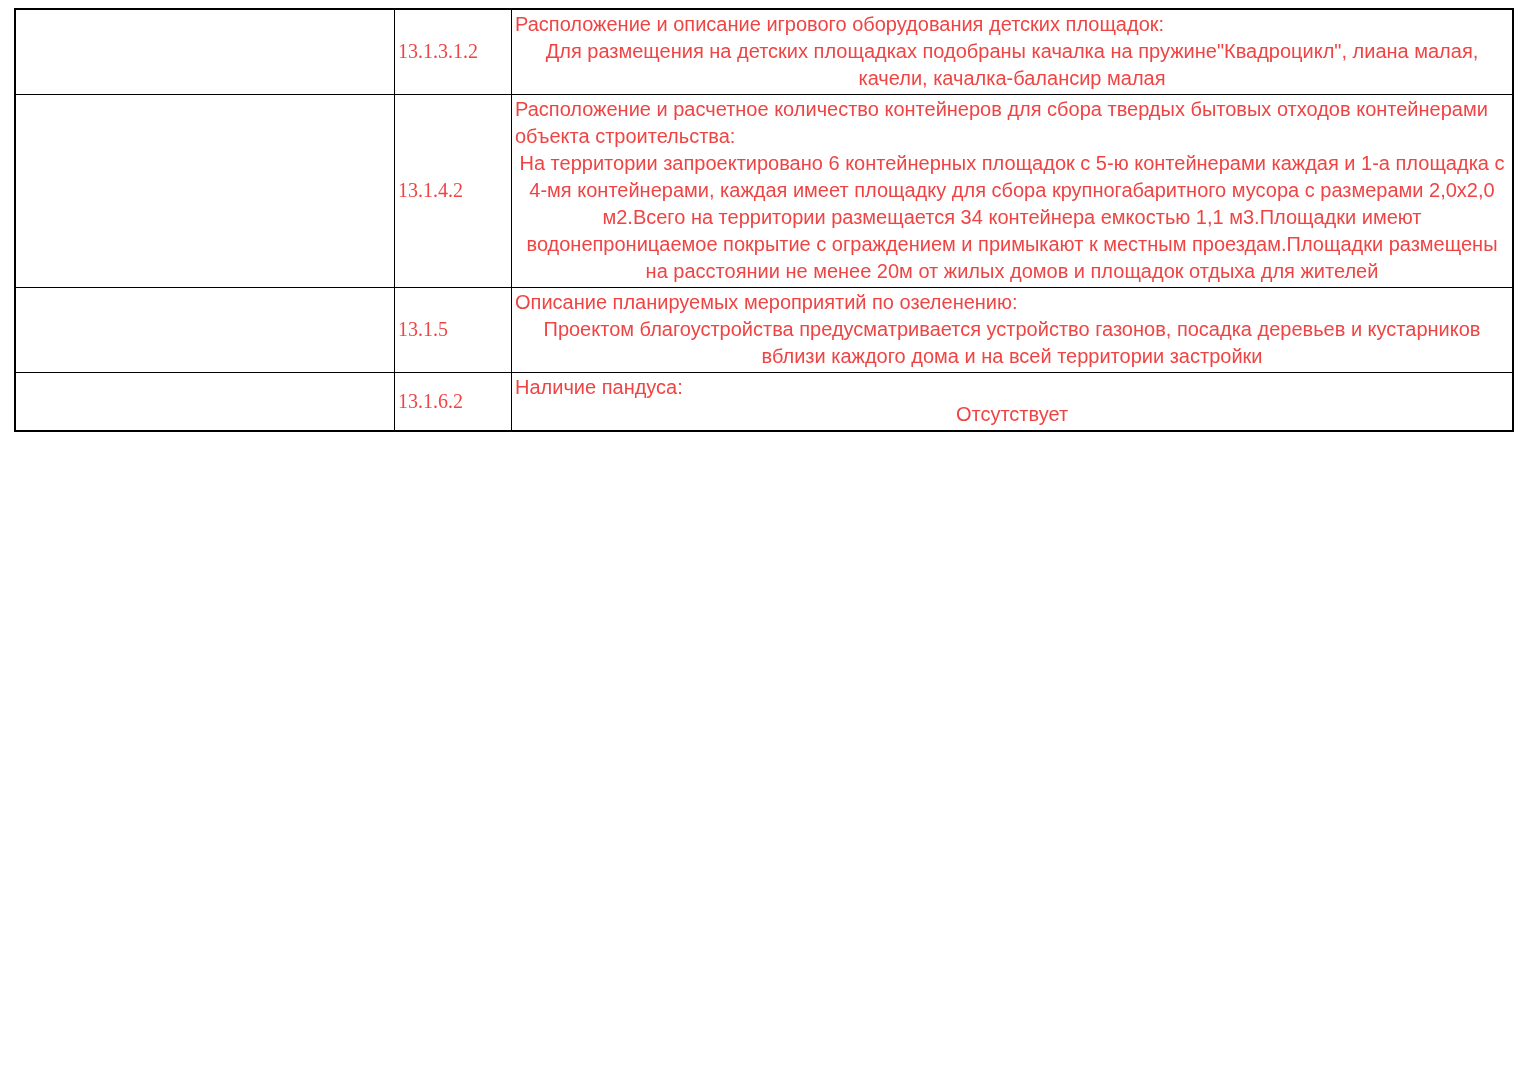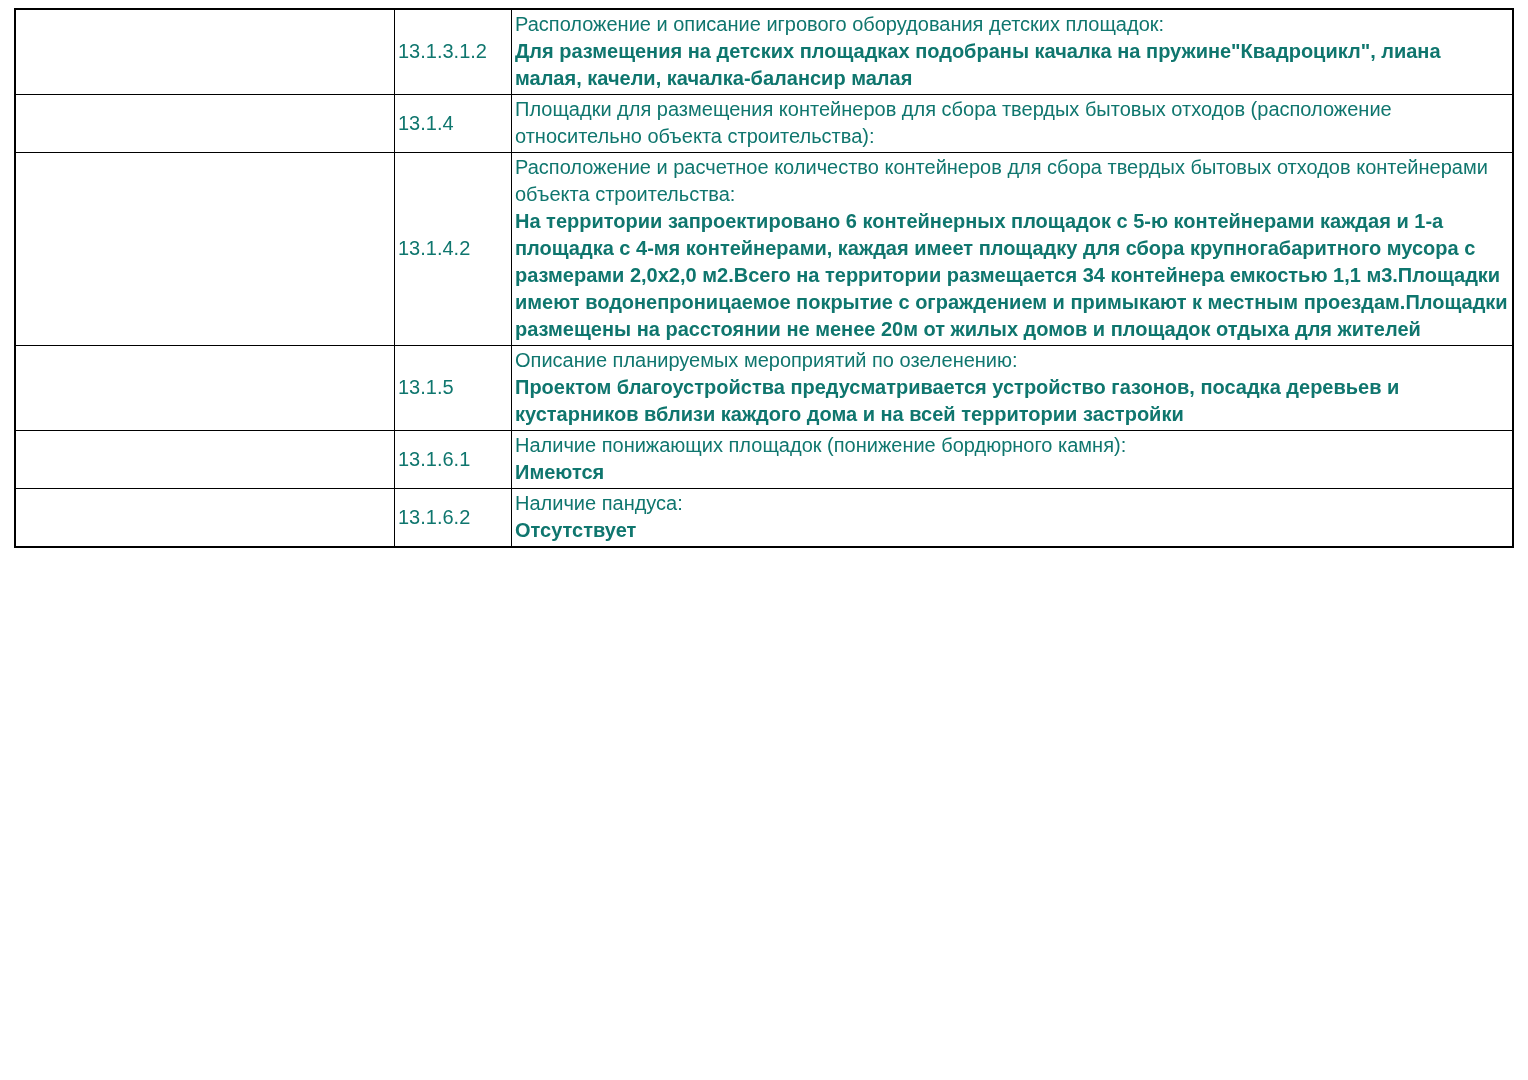--- a/index.html
+++ b/index.html
@@ -19,62 +19,56 @@
     border-collapse: collapse;
     width: 1500px;
     table-layout: fixed;
     border: 2px solid #000;
   }
   table.doc-table td {
     border: 1px solid #000;
     padding: 1px 3px 2px 3px;
     font-size: 20px;
     line-height: 1.35;
-    color: #0f766e;
+    color: #ef4444;
     word-wrap: break-word;
   }
   td.c1 { width: 372px; }
   td.c2 {
     width: 110px;
     vertical-align: middle;
     white-space: nowrap;
     padding-left: 4px;
+    font-family: Liberation Serif, serif;
   }
   td.c3 {
     vertical-align: top;
     padding-left: 5px;
   }
   .label { font-weight: normal; }
-  .value { font-weight: bold; }
+  .value { font-weight: normal; text-align: center; }
 </style>
 </head>
 <body>
 
 <div class="page">
   <table class="doc-table">
     <tbody>
 
       <tr>
         <td class="c1"></td>
         <td class="c2">13.1.3.1.2</td>
         <td class="c3">
           <div class="label">Расположение и описание игрового оборудования детских площадок:</div>
           <div class="value">Для размещения на детских площадках подобраны качалка на пружине"Квадроцикл", лиана малая, качели, качалка-балансир малая</div>
         </td>
       </tr>
 
 
 
-      <tr>
-        <td class="c1"></td>
-        <td class="c2">13.1.4</td>
-        <td class="c3">
-          <div class="label">Площадки для размещения контейнеров для сбора твердых бытовых отходов (расположение относительно объекта строительства):</div>
-        </td>
-      </tr>
 
 
       <tr>
         <td class="c1"></td>
         <td class="c2">13.1.4.2</td>
         <td class="c3">
           <div class="label">Расположение и расчетное количество контейнеров для сбора твердых бытовых отходов контейнерами объекта строительства:</div>
           <div class="value">На территории запроектировано 6 контейнерных площадок с 5-ю контейнерами каждая и 1-а площадка с 4-мя контейнерами, каждая имеет площадку для сбора крупногабаритного мусора с размерами 2,0х2,0 м2.Всего на территории размещается 34 контейнера емкостью 1,1 м3.Площадки имеют водонепроницаемое покрытие с ограждением и примыкают к местным проездам.Площадки размещены на расстоянии не менее 20м от жилых домов и площадок отдыха для жителей</div>
         </td>
       </tr>
@@ -82,28 +76,20 @@
       <tr>
         <td class="c1"></td>
         <td class="c2">13.1.5</td>
         <td class="c3">
           <div class="label">Описание планируемых мероприятий по озеленению:</div>
           <div class="value">Проектом благоустройства предусматривается устройство газонов, посадка деревьев и кустарников вблизи каждого дома и на всей территории застройки</div>
         </td>
       </tr>
 
 
-      <tr>
-        <td class="c1"></td>
-        <td class="c2">13.1.6.1</td>
-        <td class="c3">
-          <div class="label">Наличие понижающих площадок (понижение бордюрного камня):</div>
-          <div class="value">Имеются</div>
-        </td>
-      </tr>
 
       <tr>
         <td class="c1"></td>
         <td class="c2">13.1.6.2</td>
         <td class="c3">
           <div class="label">Наличие пандуса:</div>
           <div class="value">Отсутствует</div>
         </td>
       </tr>
 

